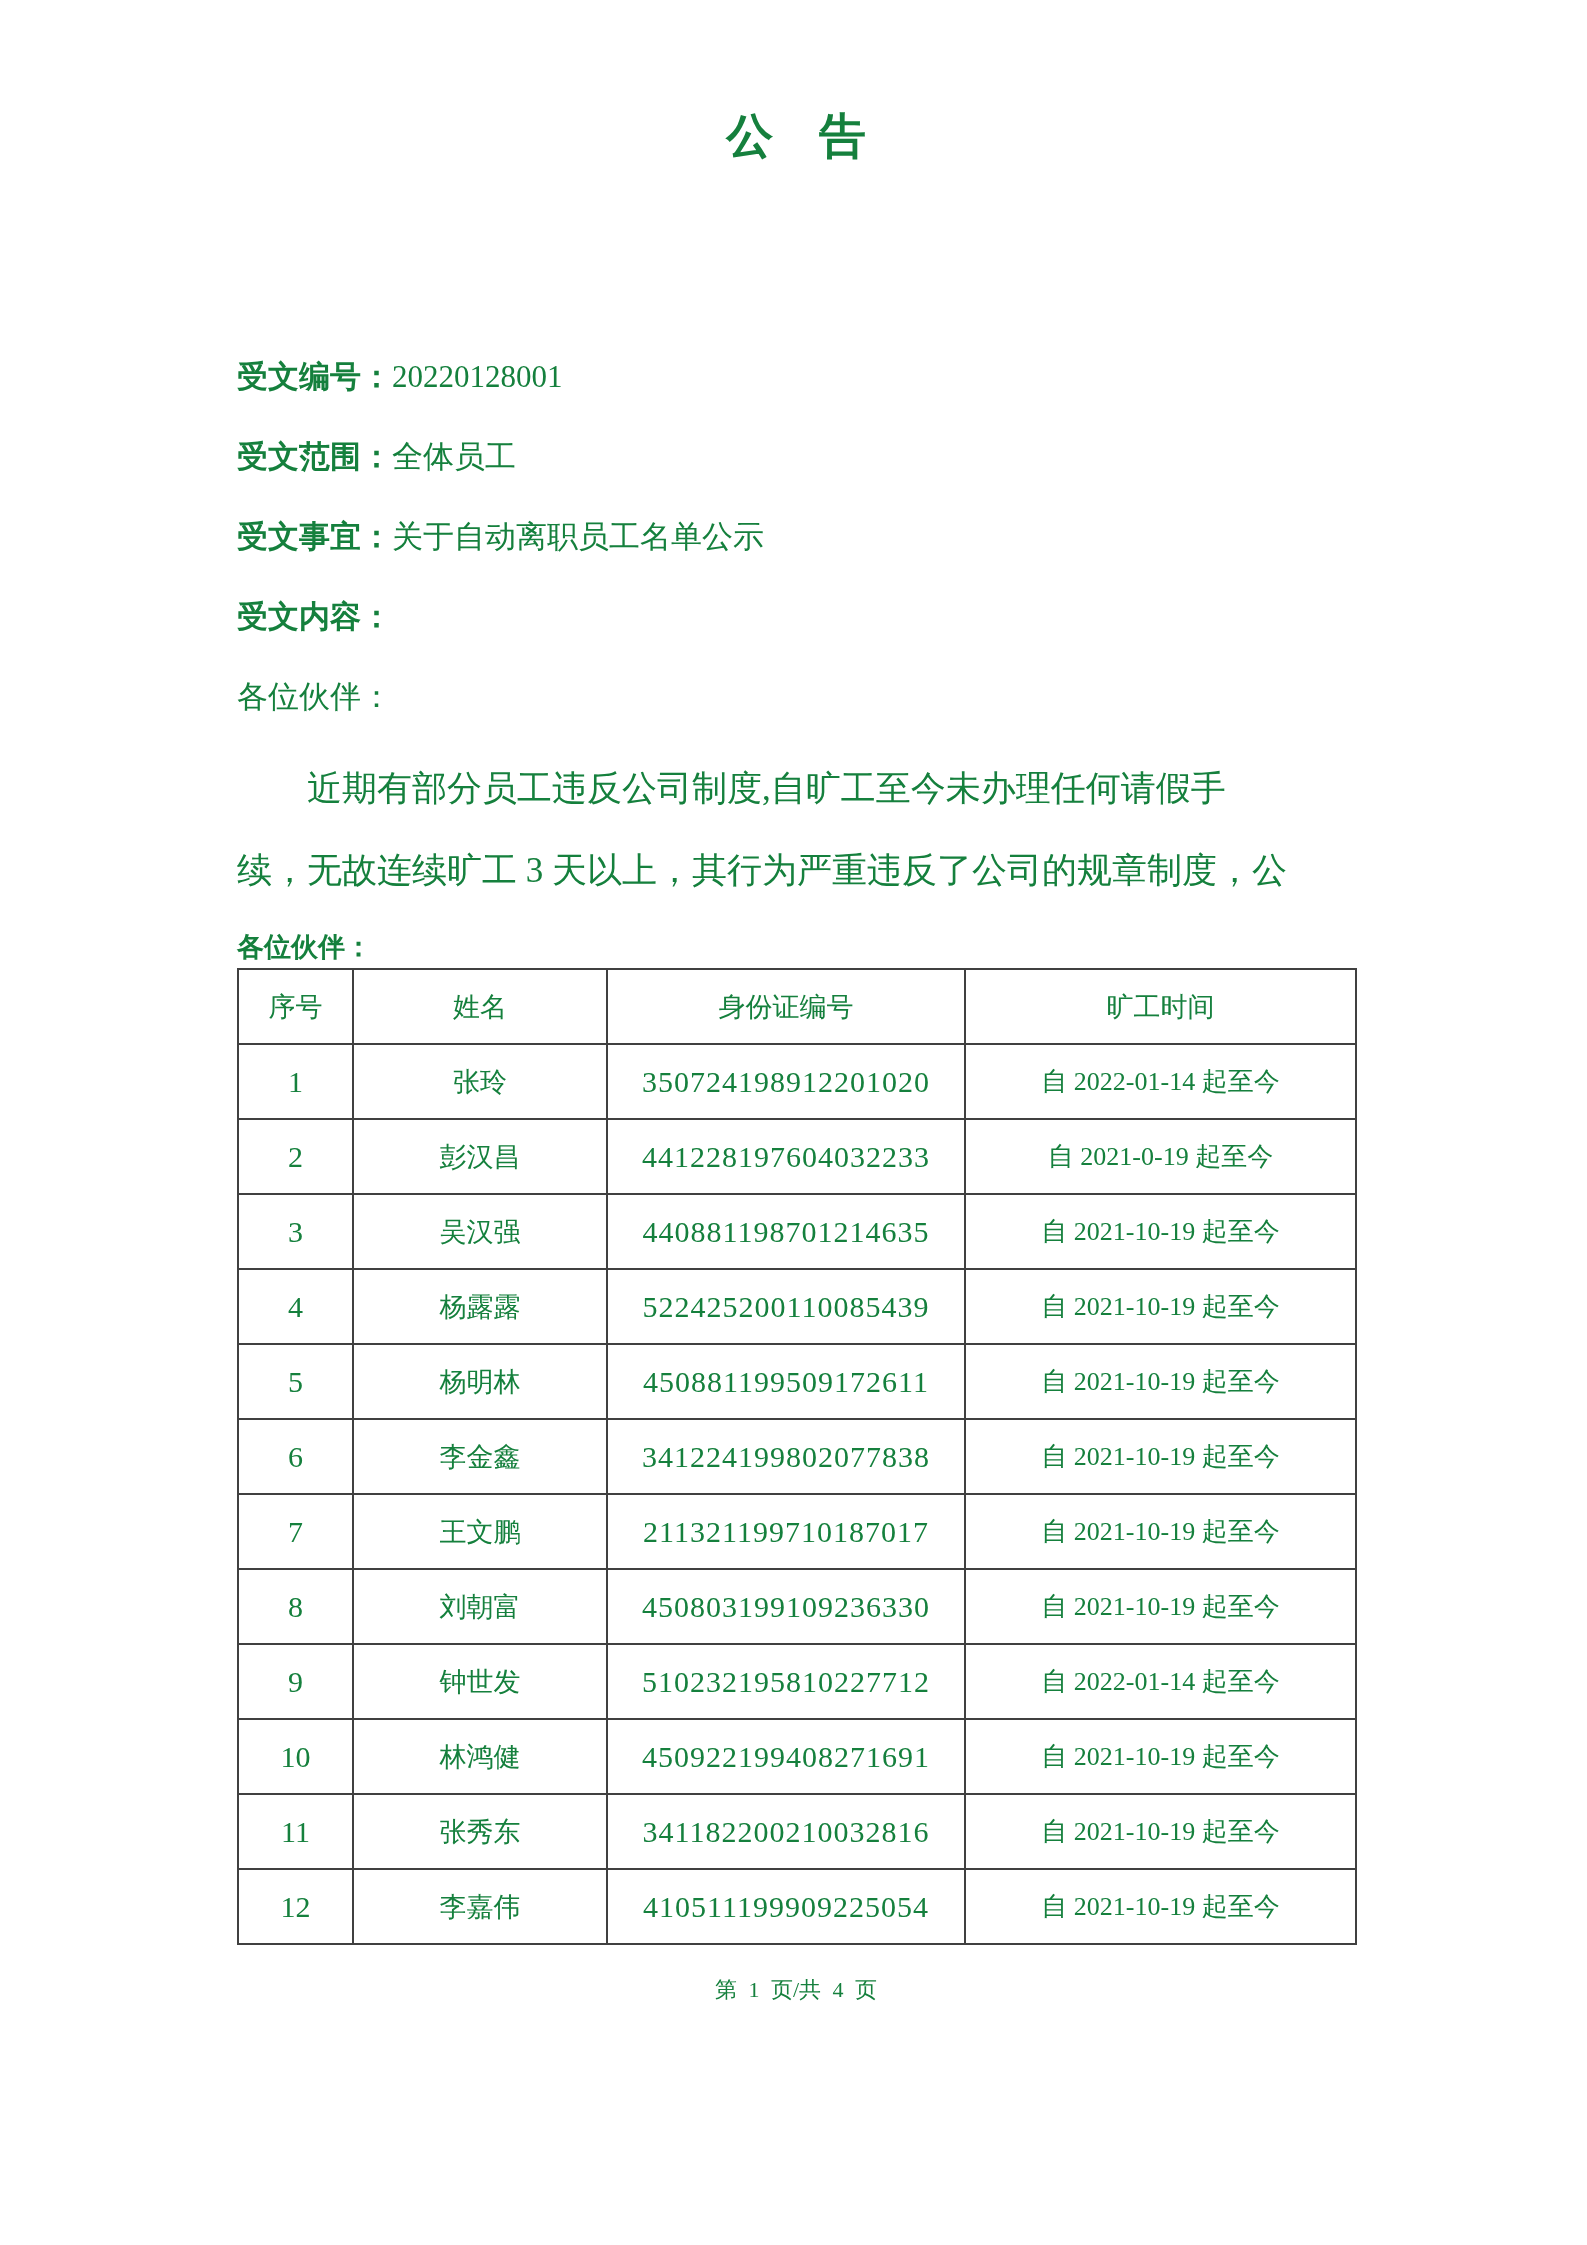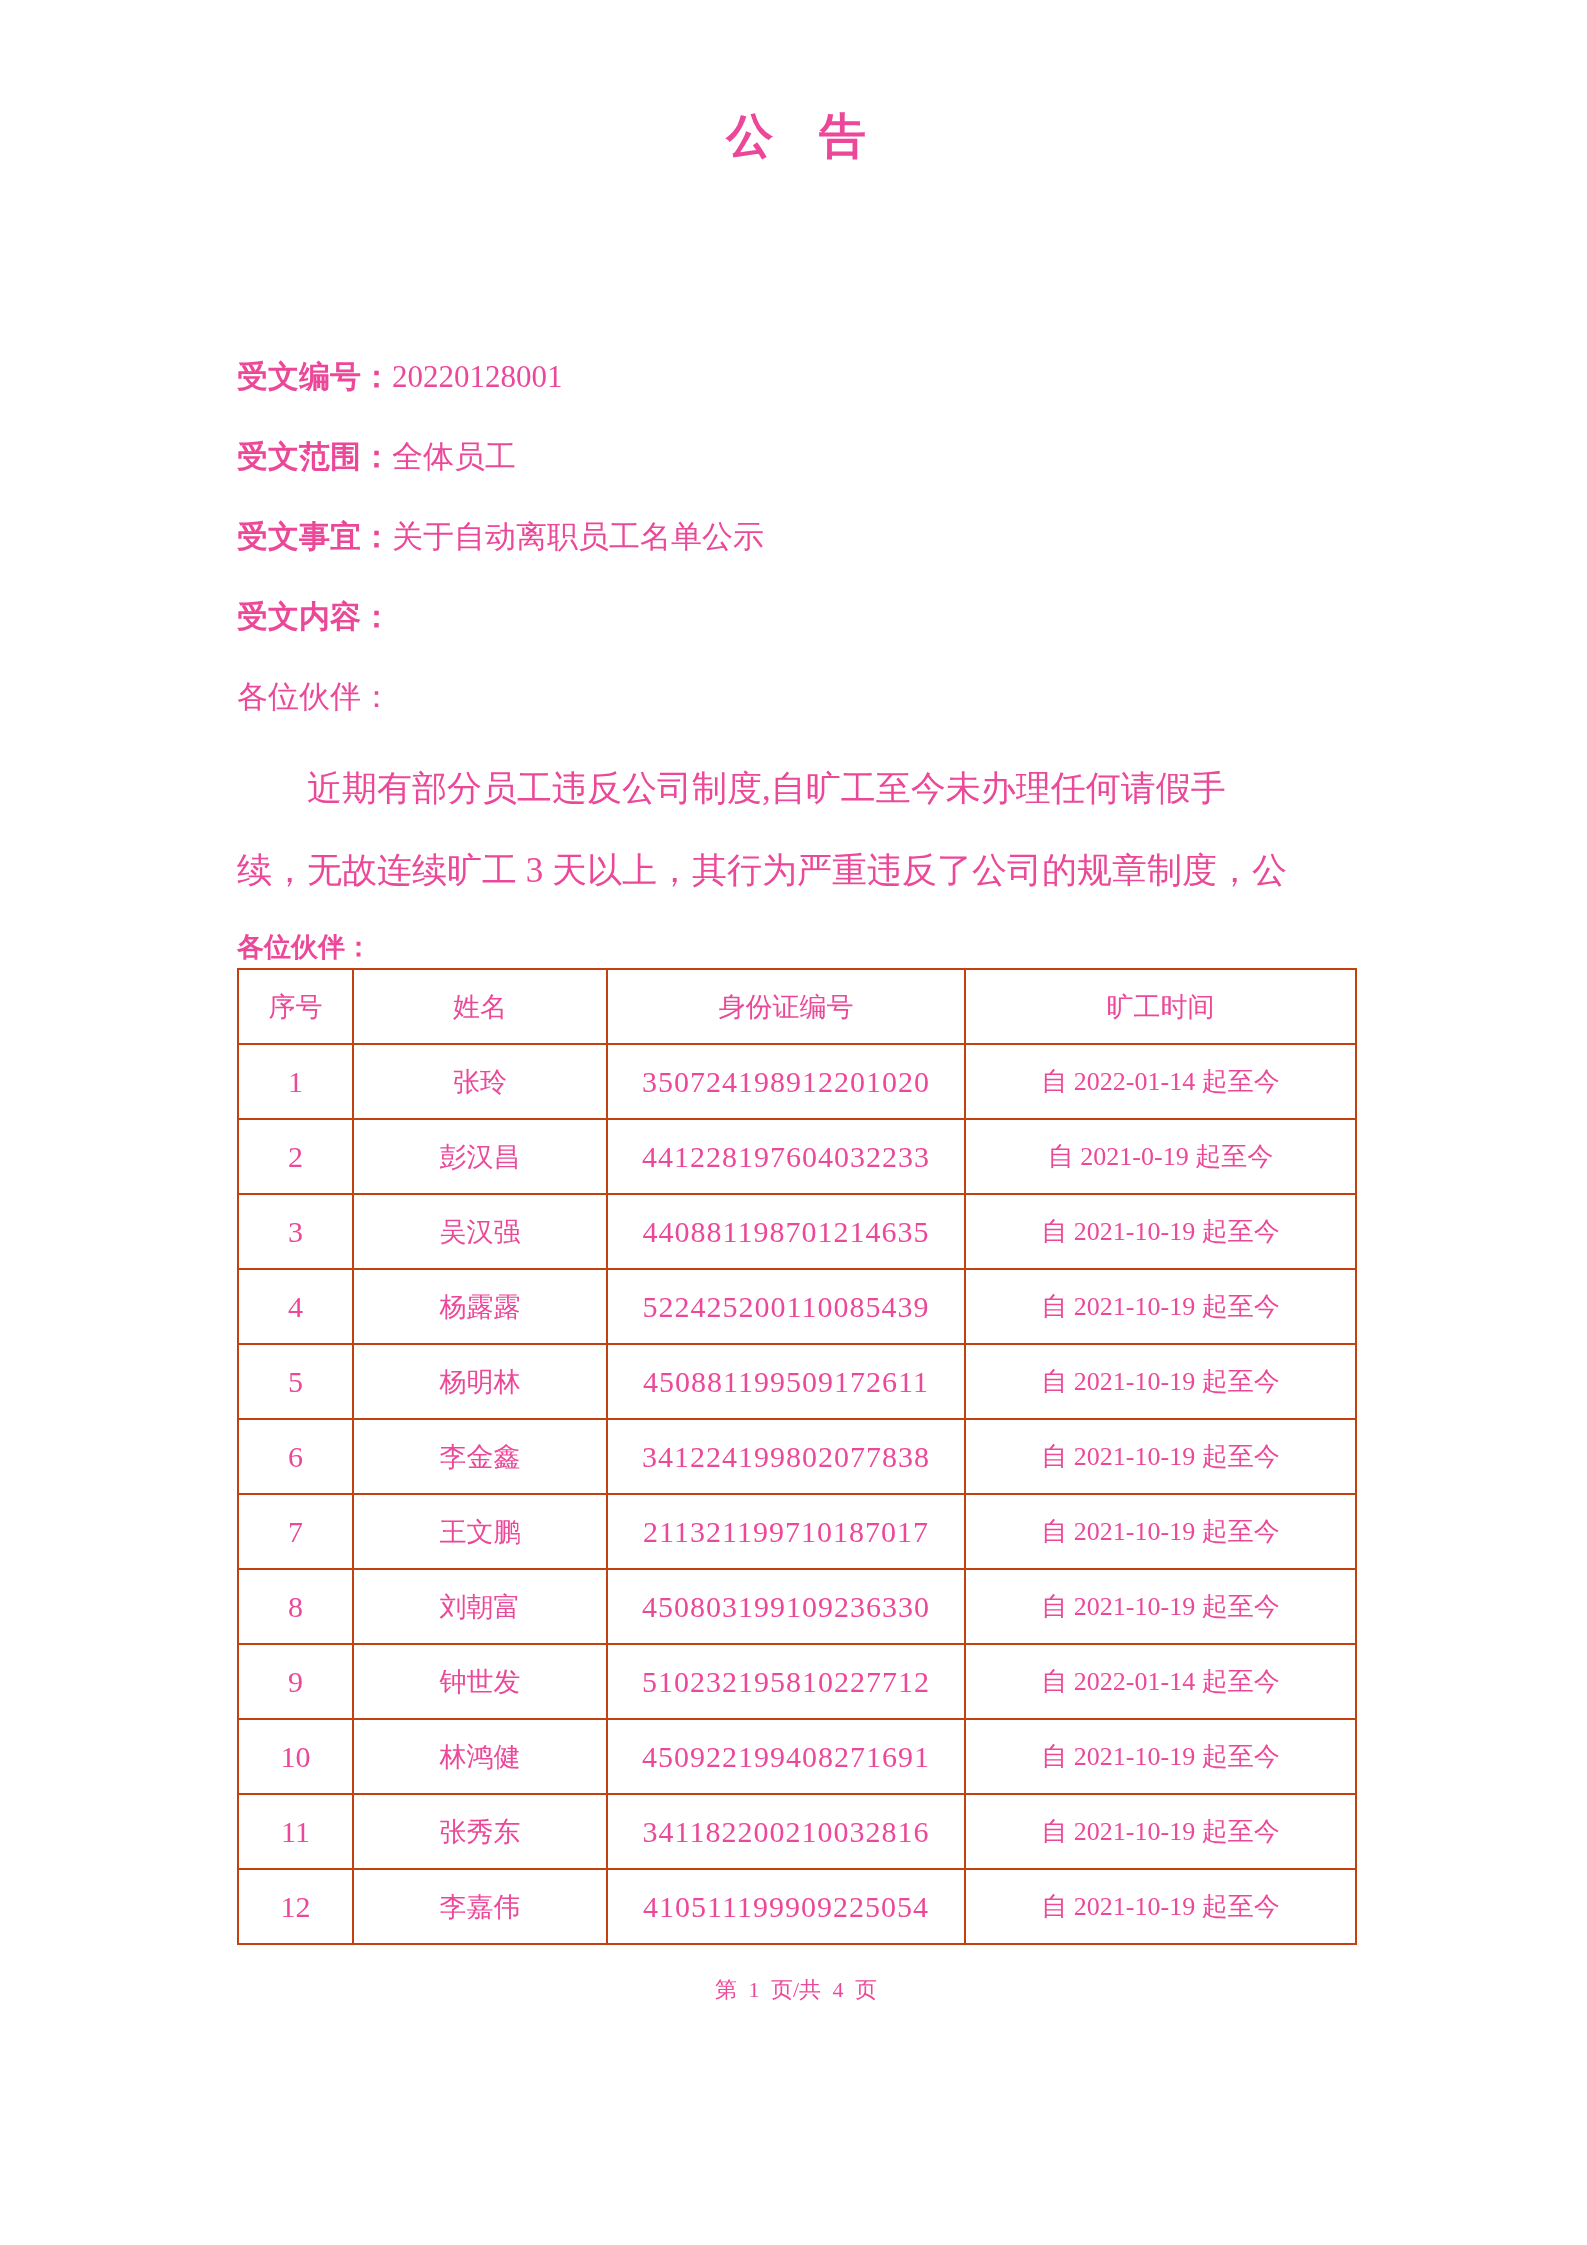--- a/index.html
+++ b/index.html
@@ -1,18 +1,18 @@
 <!DOCTYPE html>
 <html><head>
 <meta charset="utf-8">
 <style>
   html,body{margin:0;padding:0;background:#ffffff;}
   .page{
     position:relative;width:1401px;height:2245px;background:#ffffff;
-    overflow:hidden;color:#ec4899;font-family:"Liberation Serif","DejaVu Serif",serif;
+    overflow:hidden;color:#15803d;font-family:"Liberation Serif","DejaVu Serif",serif;
   }
   .content{position:absolute;left:237px;top:0;width:1118px;}
   .title{
     margin:105px 0 0 0;text-align:center;
     font-family:"Liberation Serif","DejaVu Serif",serif;
     font-weight:700;font-size:47px;line-height:62px;word-spacing:34px;
   }
   .fields{margin-top:193px;}
   .field{font-size:31px;line-height:34px;margin-bottom:46px;white-space:nowrap;}
   .field .label{font-family:"Liberation Sans","DejaVu Sans",sans-serif;font-weight:700;}
@@ -20,21 +20,21 @@
   .salutation{font-size:31px;line-height:34px;margin-bottom:0;}
   .body{margin-top:56px;}
   .body-line{font-size:35px;line-height:38px;margin-bottom:44px;white-space:nowrap;}
   .body-line.indent{text-indent:70px;}
   .list-intro{
     margin-top:40px;height:26px;font-size:27px;line-height:26px;font-weight:700;
     font-family:"Liberation Sans","DejaVu Sans",sans-serif;
   }
   table.roster{border-collapse:collapse;table-layout:fixed;width:1118px;margin-top:8px;}
   table.roster th,table.roster td{
-    border:2px solid #c2410c;height:73px;padding:0;text-align:center;vertical-align:middle;
+    border:2px solid #404040;height:73px;padding:0;text-align:center;vertical-align:middle;
   }
   table.roster th{font-weight:400;font-size:27px;}
   td.cell-name{font-size:27px;border-radius:7px;}
   td.cell-index{font-family:"Liberation Serif","DejaVu Serif",serif;font-size:30px;}
   td.cell-id{font-family:"Liberation Serif","DejaVu Serif",serif;font-size:30px;letter-spacing:1px;}
   td.cell-date{font-size:26px;}
   .footer{
     margin-top:30px;text-align:center;font-size:22px;word-spacing:6px;
     font-family:"Liberation Serif","DejaVu Serif",serif;
   }

